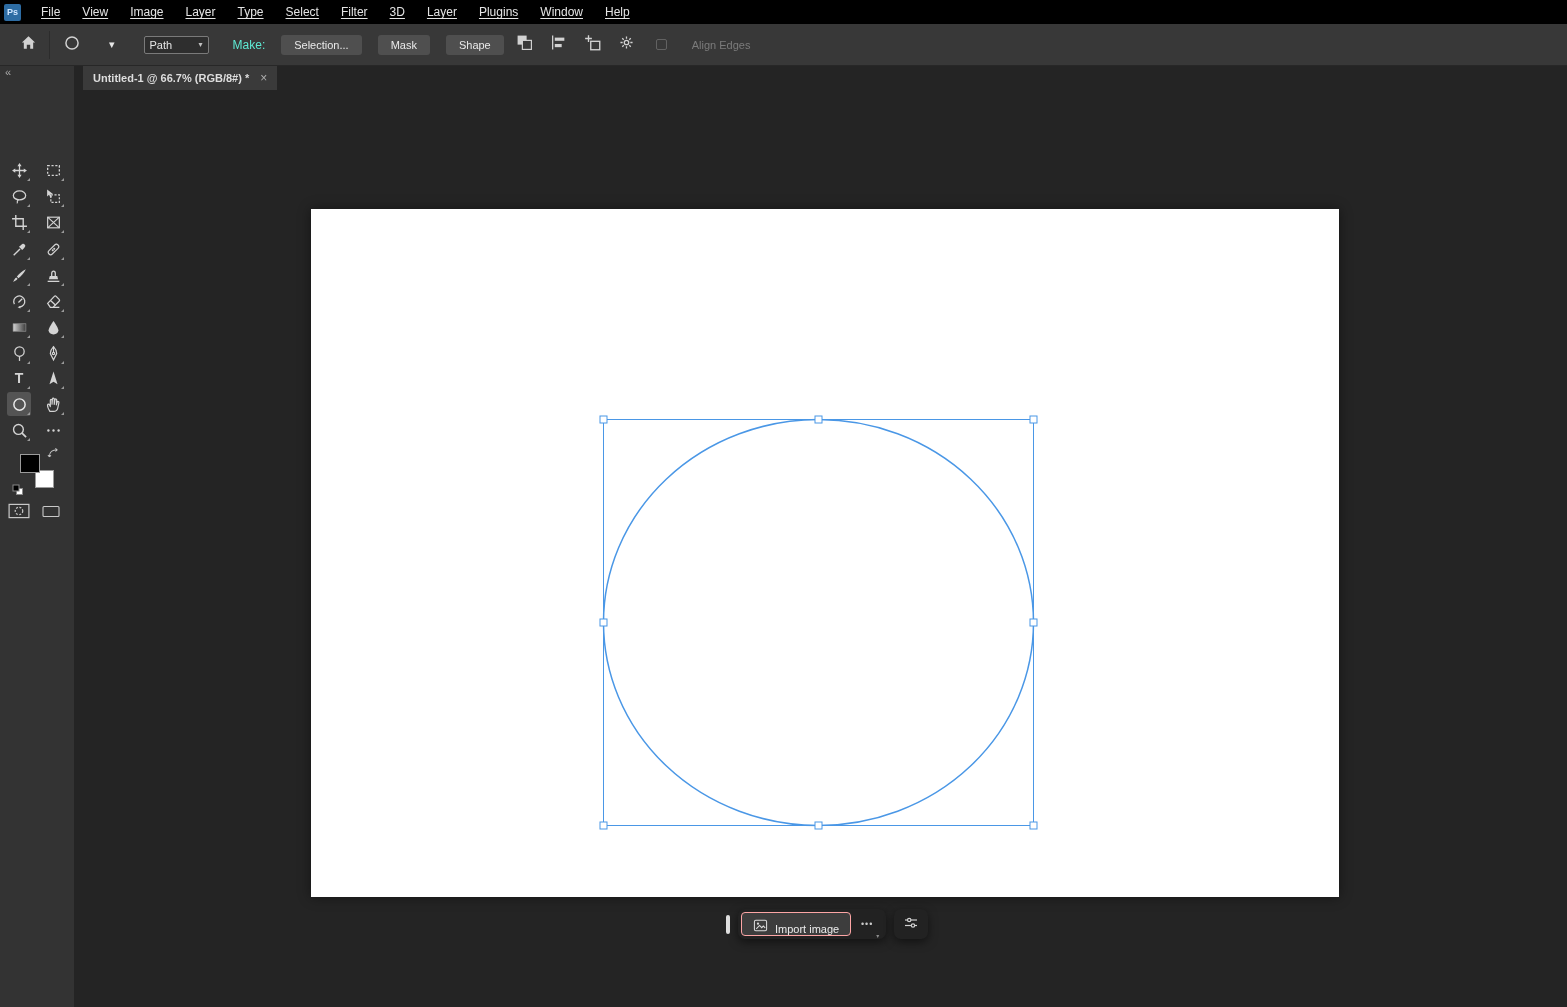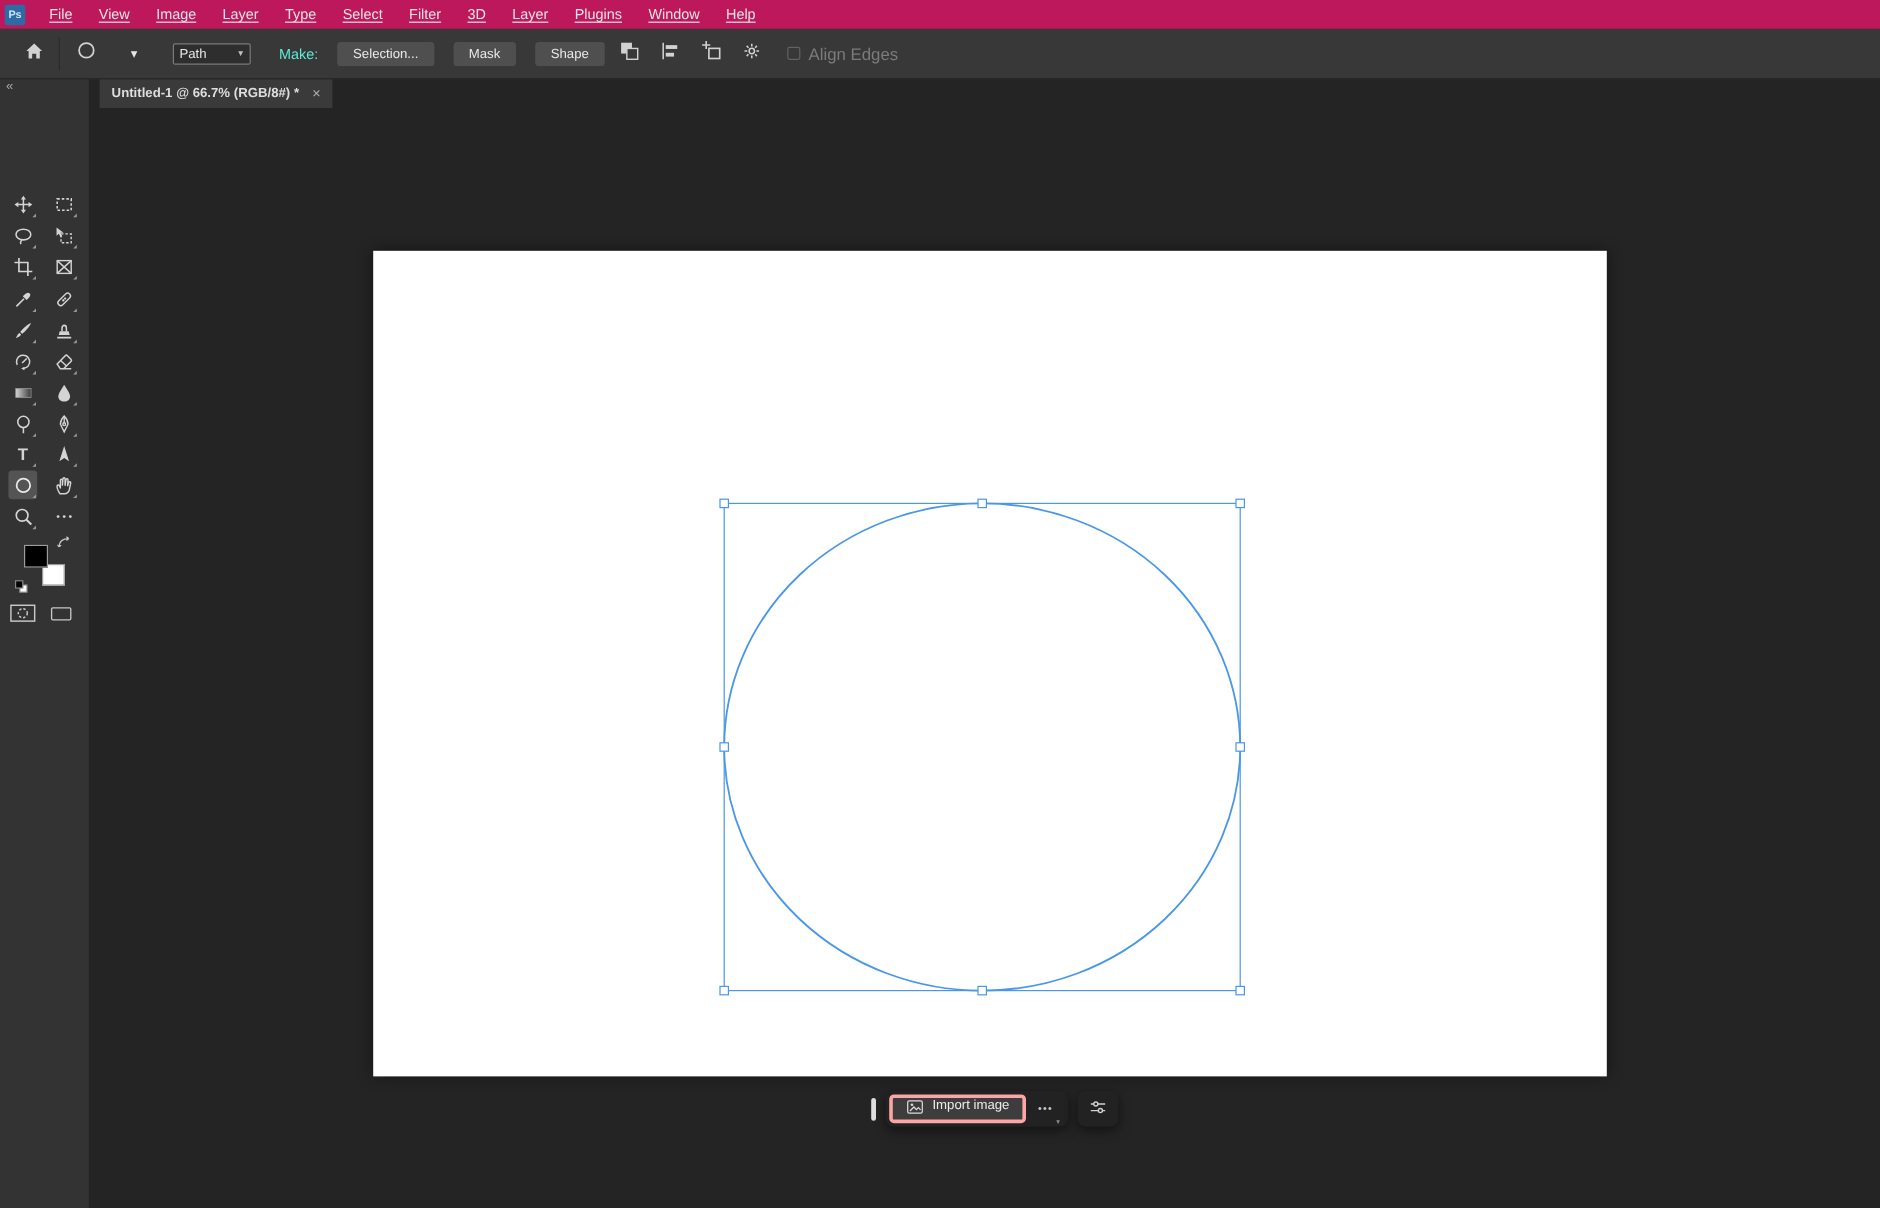--- a/index.html
+++ b/index.html
@@ -1,36 +1,36 @@
 <!DOCTYPE html>
 <html style="--selection_blue: #4a97e6; --accent_logo_blue: #2d6ca3;"><head>
 <meta charset="utf-8">
 <style>
   * { margin:0; padding:0; box-sizing:border-box; }
   html,body { width:1567px; height:1007px; }
   body { background:#232323; font-family:"Liberation Sans", sans-serif; overflow:hidden; }
   #app { position:relative; width:1567px; height:1007px; background:#242424; }
 
   
-  .menubar { position:absolute; left:0; top:0; width:100%; height:24px; background:#be185d; display:flex; align-items:center; z-index:40; }
+  .menubar { position:absolute; left:0; top:0; width:100%; height:24px; background:#000000; display:flex; align-items:center; z-index:40; }
   .ps-logo { width:17px; height:17px; margin:0 9px 0 4px; border-radius:2px; background:var(--accent_logo_blue,#2d6ca3); color:#cfe6ff; font-size:9px; font-weight:bold; display:flex; align-items:center; justify-content:center; flex:none; }
   .menu-item { padding:0 11px; font-size:12px; color:#e4e4e4; height:24px; line-height:24px; text-decoration:underline; text-underline-offset:2px; cursor:default; white-space:nowrap; }
 
   
   .options-bar { position:absolute; left:0; top:24px; width:100%; height:42px; background:#383838; border-bottom:1px solid #272727; display:flex; align-items:center; z-index:35; }
   .ob-home { margin-left:15px; width:26px; height:26px; display:flex; align-items:center; justify-content:center; }
   .ob-sep { width:1px; height:28px; background:#2c2c2c; margin:0 7px 0 8px; }
   .ob-preset { display:flex; align-items:center; gap:5px; padding:2px 6px; border-radius:3px; }
   .ob-select { width:65px; height:18px; background:#2e2e2e; border:1px solid #7a7a7a; border-radius:2px; display:flex; align-items:center; justify-content:space-between; padding:0 5px; font-size:11px; color:#e6e6e6; margin-left:18px; }
   .ob-select .caret { font-size:8px; color:#c0c0c0; }
   .ob-label { margin-left:24px; font-size:12px; color:#5eead4; }
   .ob-btn { margin-left:16px; height:20px; padding:0 13px; background:#4f4f4f; border:none; border-radius:3px; font-size:11px; color:#e9e9e9; display:flex; align-items:center; font-family:inherit; }
   .ob-icon { width:26px; height:26px; margin-left:8px; display:flex; align-items:center; justify-content:center; border-radius:3px; }
   .ob-check { width:11px; height:11px; border:1px solid #626262; border-radius:2px; margin-left:16px; flex:none; }
-  .ob-gray { margin-left:7px; font-size:14px; color:#7b7b7b; }
+  .ob-gray { margin-left:25px; font-size:11px; color:#7b7b7b; }
 
   
   .toolbar { position:absolute; left:0; top:66px; width:74px; bottom:0; background:#333333; z-index:30; }
   .tb-collapse { position:absolute; left:5px; top:0px; color:#a9a9a9; font-size:11px; }
   .tool { position:absolute; width:24px; height:24px; display:flex; align-items:center; justify-content:center; border-radius:3px; }
   .tool.selected { background:#545454; }
   .tool .corner { position:absolute; right:1px; bottom:1px; width:0; height:0; border-left:3px solid transparent; border-bottom:3px solid #9a9a9a; }
   .type-glyph { font-size:14px; font-weight:bold; color:#d4d4d4; line-height:1; }
   .fg-swatch { position:absolute; left:20px; top:388px; width:20px; height:19px; background:#000000; border:1px solid #9b9b9b; z-index:3; }
   .bg-swatch { position:absolute; left:35px; top:404px; width:19px; height:18px; background:#ffffff; border:1px solid #9b9b9b; z-index:2; }
@@ -48,21 +48,21 @@
   .canvas { position:absolute; left:311px; top:209px; width:1028px; height:688px; background:#ffffff; box-shadow:0 0 12px rgba(0,0,0,0.45); z-index:5; }
   .selection { position:absolute; left:0; top:0; }
   .selbox { stroke:var(--selection_blue,#4a97e6); stroke-width:1; fill:none; }
   .selpath { stroke:var(--selection_blue,#4a97e6); stroke-width:1.5; fill:none; }
   .handle { fill:#ffffff; stroke:var(--selection_blue,#4a97e6); stroke-width:1; }
 
   
   .float-bar { position:absolute; left:726px; top:907px; height:34px; display:flex; align-items:center; gap:8px; z-index:25; }
   .fb-handle { width:4px; height:19px; border-radius:2px; background:#e0e0e0; }
   .fb-group { display:flex; align-items:center; background:#222222; border-radius:7px; padding:3px; box-shadow:0 3px 10px rgba(0,0,0,0.5); }
-  .fb-import { display:flex; align-items:flex-start; gap:7px; height:24px; padding:0 11px; background:#3d3d3d; border:3px solid #fca5a5; border-radius:4px; color:#ececec; font-size:11px; font-family:inherit; }
+  .fb-import { display:flex; align-items:flex-end; gap:7px; height:24px; padding:0 11px; background:#3d3d3d; border:1px solid #fca5a5; border-radius:4px; color:#ececec; font-size:11px; font-family:inherit; }
   .fb-more { position:relative; width:32px; height:24px; display:flex; align-items:center; justify-content:center; color:#c9c9c9; font-size:9px; letter-spacing:1px; background:none; border:none; }
   .fb-more .fb-caret { position:absolute; right:3px; bottom:-3px; font-size:6px; color:#8d8d8d; }
   .fb-square { width:34px; height:30px; background:#222222; border-radius:7px; display:flex; align-items:center; justify-content:center; box-shadow:0 3px 10px rgba(0,0,0,0.5); border:none; }
 </style>
 </head>
 <body>
 
 <div id="app">
 
   <div class="menubar">

